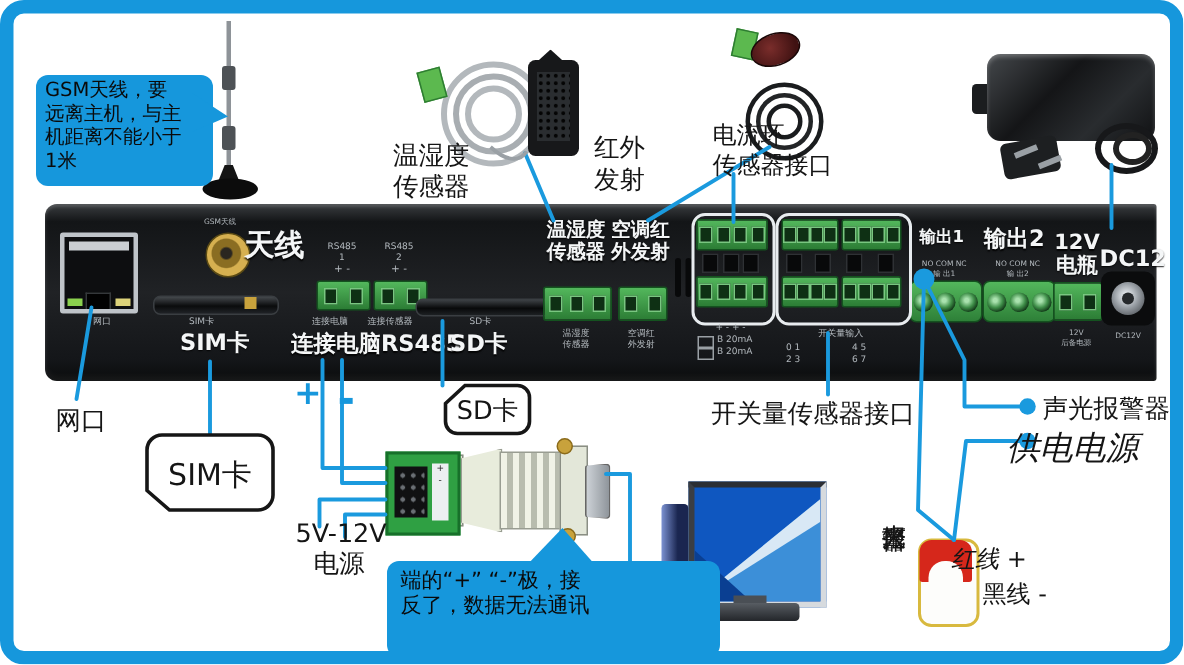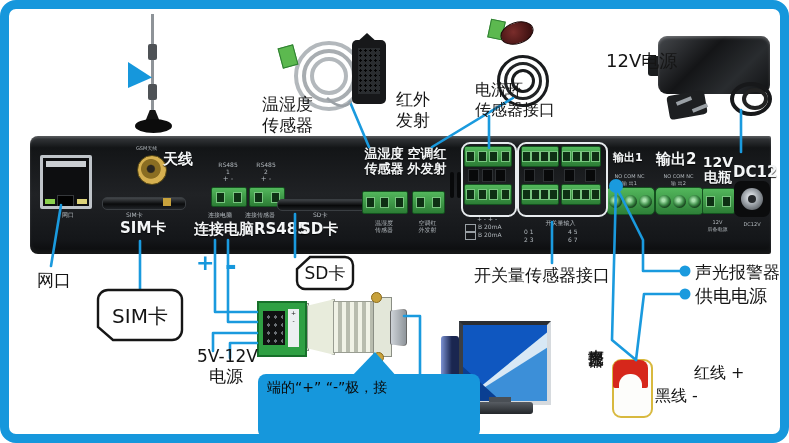--- a/index.html
+++ b/index.html
@@ -28,20 +28,26 @@
   .coil{border-radius:50%;z-index:6;}
   svg.lines{left:0;top:0;z-index:20;pointer-events:none;}
 </style>
 </head>
 <body>
 
 <div id="stage">
 
   <div class="abs frame"></div>
 
+  <div class="abs callout" style="left:24px;top:50px;width:106px;height:68px;padding:3px 6px;font-size:13px;line-height:15.5px;">
+    <div>GSM天线，要</div>
+    <div>远离主机，与主</div>
+    <div>机距离不能小于</div>
+    <div>1米</div>
+  </div>
   <div class="abs" style="left:128px;top:62px;width:24px;height:26px;background:#1697dc;clip-path:polygon(0 0,100% 60%,0 100%);z-index:30;"></div>
 
   <div class="abs" style="left:151px;top:14px;width:2.5px;height:108px;background:#8e9398;z-index:6;"></div>
   <div class="abs" style="left:148px;top:44px;width:9px;height:16px;background:#4e5256;border-radius:2px;z-index:6;"></div>
   <div class="abs" style="left:148px;top:84px;width:9px;height:16px;background:#4e5256;border-radius:2px;z-index:6;"></div>
   <div class="abs" style="left:145px;top:110px;width:15px;height:12px;background:#141414;clip-path:polygon(32% 0,68% 0,100% 100%,0 100%);z-index:6;"></div>
   <div class="abs" style="left:135px;top:119px;width:37px;height:14px;background:#0c0c0c;border-radius:50%;z-index:6;"></div>
 
   <div class="abs coil" style="left:294px;top:41px;width:62px;height:62px;border:4px solid #b3b8bc;"></div>
   <div class="abs coil" style="left:302px;top:49px;width:46px;height:46px;border:4px solid #a8adb1;"></div>
@@ -65,21 +71,20 @@
     <div>红外</div>
     <div>发射</div>
   </div>
 
   <div class="abs lbl" style="left:475px;top:80px;font-size:16px;line-height:20px;">
     <div>电流环</div>
     <div>传感器接口</div>
   </div>
 
   <div class="abs lbl" style="left:606px;top:49px;font-size:18px;line-height:23px;">
-    <div>12V电源</div>
   </div>
   <div class="abs" style="left:648px;top:56px;width:14px;height:20px;background:#1b1d1f;border-radius:3px;z-index:6;"></div>
   <div class="abs" style="left:658px;top:36px;width:112px;height:58px;border-radius:9px;z-index:6;background:linear-gradient(135deg,#45484c 0%,#141517 40%,#292c2f 70%,#101113 100%);box-shadow:inset 0 2px 3px rgba(255,255,255,.25);"></div>
   <div class="abs" style="left:668px;top:93px;width:38px;height:24px;background:#1d1f21;border-radius:4px;transform:rotate(-10deg);z-index:6;"></div>
   <div class="abs" style="left:676px;top:99px;width:16px;height:4px;background:#9aa0a5;transform:rotate(-22deg);z-index:7;"></div>
   <div class="abs" style="left:692px;top:106px;width:16px;height:4px;background:#9aa0a5;transform:rotate(-22deg);z-index:7;"></div>
   <div class="abs coil" style="left:730px;top:82px;width:34px;height:26px;border:4px solid #17181a;z-index:6;"></div>
   <div class="abs coil" style="left:742px;top:88px;width:18px;height:14px;border:4px solid #222;z-index:6;"></div>
 
   <div class="abs panel"></div>
@@ -87,21 +92,21 @@
   <div class="abs" style="left:40px;top:155px;width:46px;height:48px;border:3px solid #bfc4c9;background:#0d0e10;border-radius:2px;z-index:10;">
     <div class="abs" style="left:3px;top:3px;right:3px;height:6px;background:#caced2;"></div>
     <div class="abs" style="left:14px;bottom:0;width:15px;height:10px;background:#020202;border:1px solid #35383b;border-bottom:none;"></div>
     <div class="abs" style="left:2px;bottom:2px;width:10px;height:5px;background:#8bd14e;"></div>
     <div class="abs" style="right:2px;bottom:2px;width:10px;height:5px;background:#ddd37a;"></div>
   </div>
   <div class="abs tp" style="left:62px;top:211px;">网口</div>
 
   <div class="abs tp" style="left:136px;top:145px;font-size:5px;">GSM天线</div>
   <div class="abs" style="left:137px;top:155px;width:28px;height:28px;border-radius:50%;border:1px solid #5a4a14;z-index:10;background:radial-gradient(circle at 46% 46%,#2a2620 16%,#8a6d22 22% 44%,#d6b050 48% 70%,#9a7a28 74%);"></div>
-  <div class="abs wov" style="left:163px;top:150px;font-size:15px;">天线</div>
+  <div class="abs wov" style="left:163px;top:150px;font-size:20px;">天线</div>
 
   <div class="abs" style="left:102px;top:197px;width:82px;height:11px;border-radius:5px;border:1px solid #3a3e42;background:linear-gradient(180deg,#43474b,#0a0b0c 55%,#202327);z-index:10;"></div>
   <div class="abs" style="left:163px;top:198px;width:8px;height:8px;background:#c8a23c;z-index:11;"></div>
   <div class="abs tp" style="left:126px;top:211px;">SIM卡</div>
   <div class="abs wov" style="left:120px;top:219px;font-size:15px;">SIM卡</div>
 
   <div class="abs tp" style="left:211px;top:161px;width:34px;text-align:center;">RS485</div>
   <div class="abs tp" style="left:211px;top:168px;width:34px;text-align:center;">1</div>
   <div class="abs tp" style="left:211px;top:176px;width:34px;text-align:center;font-size:7px;">+    -</div>
   <div class="abs term" style="left:211px;top:187px;width:34px;height:18px;">
@@ -281,42 +286,43 @@
   <div class="abs lbl" style="left:98px;top:303px;width:84px;text-align:center;font-size:20px;z-index:25;">SIM卡</div>
   <div class="abs blue" style="left:196px;top:250px;font-size:22px;">+</div>
   <div class="abs blue" style="left:225px;top:249px;font-size:28px;">-</div>
   <div class="abs lbl" style="left:197px;top:346px;width:58px;text-align:center;font-size:17px;line-height:20px;">
     <div>5V-12V</div>
     <div>电源</div>
   </div>
   <div class="abs lbl" style="left:297px;top:262px;width:56px;text-align:center;font-size:17px;z-index:25;">SD卡</div>
   <div class="abs lbl" style="left:474px;top:264px;font-size:17px;">开关量传感器接口</div>
   <div class="abs lbl" style="left:695px;top:261px;font-size:17px;">声光报警器</div>
-  <div class="abs lbl" style="left:695px;top:284px;font-size:18px;">供电电源</div>
+  <div class="abs lbl" style="left:671px;top:284px;font-size:22px;font-style:italic;">供电电源</div>
   <div class="abs lbl" style="left:585px;top:336px;font-size:16px;writing-mode:vertical-rl;text-orientation:upright;height:85px;letter-spacing:1px;">声光报警器</div>
-  <div class="abs lbl" style="left:694px;top:363px;font-size:16px;">红线 +</div>
+  <div class="abs lbl" style="left:634px;top:363px;font-size:16px;font-style:italic;">红线 +</div>
   <div class="abs lbl" style="left:655px;top:386px;font-size:16px;">黑线 -</div>
 
   <div class="abs" style="left:257px;top:301px;width:46px;height:52px;background:#2fa043;border:2px solid #17702a;z-index:10;">
     <div class="abs" style="left:4px;top:8px;width:22px;height:34px;background:#101112;">
       <div class="abs" style="left:2px;top:2px;right:2px;bottom:2px;background:radial-gradient(#6a6f74 1.4px,transparent 1.6px) 0 0/7px 8px;"></div>
     </div>
     <div class="abs" style="left:29px;top:6px;width:11px;height:38px;background:#eceff1;color:#222;font-size:6px;line-height:8px;text-align:center;">+<br>-</div>
   </div>
   <div class="abs" style="left:293px;top:303px;width:14px;height:46px;background:#dfe3d4;border:1px solid #8a8e84;z-index:9;"></div>
   <div class="abs" style="left:307px;top:299px;width:26px;height:54px;background:#e8ecdc;border:1px solid #999d92;clip-path:polygon(0 12%,100% 0,100% 100%,0 88%);z-index:9;"></div>
   <div class="abs" style="left:333px;top:301px;width:40px;height:50px;background:repeating-linear-gradient(90deg,#f0f2e6 0 4px,#b8bcae 4px 8px);border:1px solid #999d92;z-index:9;"></div>
   <div class="abs" style="left:373px;top:297px;width:17px;height:58px;background:#e3e7d9;border:1px solid #8a8e84;z-index:9;"></div>
   <div class="abs" style="left:371px;top:292px;width:9px;height:9px;border-radius:50%;background:#c8a23c;border:1px solid #8a6a1a;z-index:10;"></div>
   <div class="abs" style="left:373px;top:352px;width:9px;height:9px;border-radius:50%;background:#c8a23c;border:1px solid #8a6a1a;z-index:10;"></div>
   <div class="abs" style="left:390px;top:309px;width:15px;height:35px;background:linear-gradient(90deg,#cdd2d7,#8f959b);border:1px solid #666;border-radius:3px;clip-path:polygon(0 4%,100% 0,100% 100%,0 96%);z-index:9;"></div>
 
   <div class="abs" style="left:350px;top:352px;width:48px;height:26px;background:#1697dc;clip-path:polygon(0 100%,52% 0,100% 100%);z-index:29;"></div>
   <div class="abs callout" style="left:258px;top:374px;width:204px;height:54px;padding:5px 9px;font-size:14px;line-height:16.5px;">
     <div>端的“+” “-”极，接</div>
+    <div>反了，数据无法通讯</div>
   </div>
 
   <div class="abs" style="left:441px;top:336px;width:18px;height:68px;border-radius:3px;background:linear-gradient(90deg,#7c92d2,#1a2650 60%);z-index:6;"></div>
   <div class="abs" style="left:459px;top:321px;width:84px;height:76px;border-style:solid;border-width:4px;border-color:#2b2e33 #d6dade #d6dade #3a3e44;background:#0f57c0;z-index:7;">
     <div class="abs" style="left:0;top:0;right:0;bottom:0;background:#3c8fd8;clip-path:polygon(0 100%,100% 10%,100% 100%);"></div>
     <div class="abs" style="left:0;top:0;right:0;bottom:0;background:#d8e8f5;clip-path:polygon(0 100%,100% 10%,100% 30%);"></div>
     <div class="abs" style="left:0;top:0;right:0;bottom:0;background:#0a3f92;clip-path:polygon(0 55%,45% 100%,0 100%);"></div>
   </div>
   <div class="abs" style="left:489px;top:397px;width:22px;height:6px;background:#4a4f55;z-index:7;"></div>
   <div class="abs" style="left:467px;top:402px;width:66px;height:12px;border-radius:3px;background:linear-gradient(180deg,#585d63,#23262a);z-index:7;"></div>

